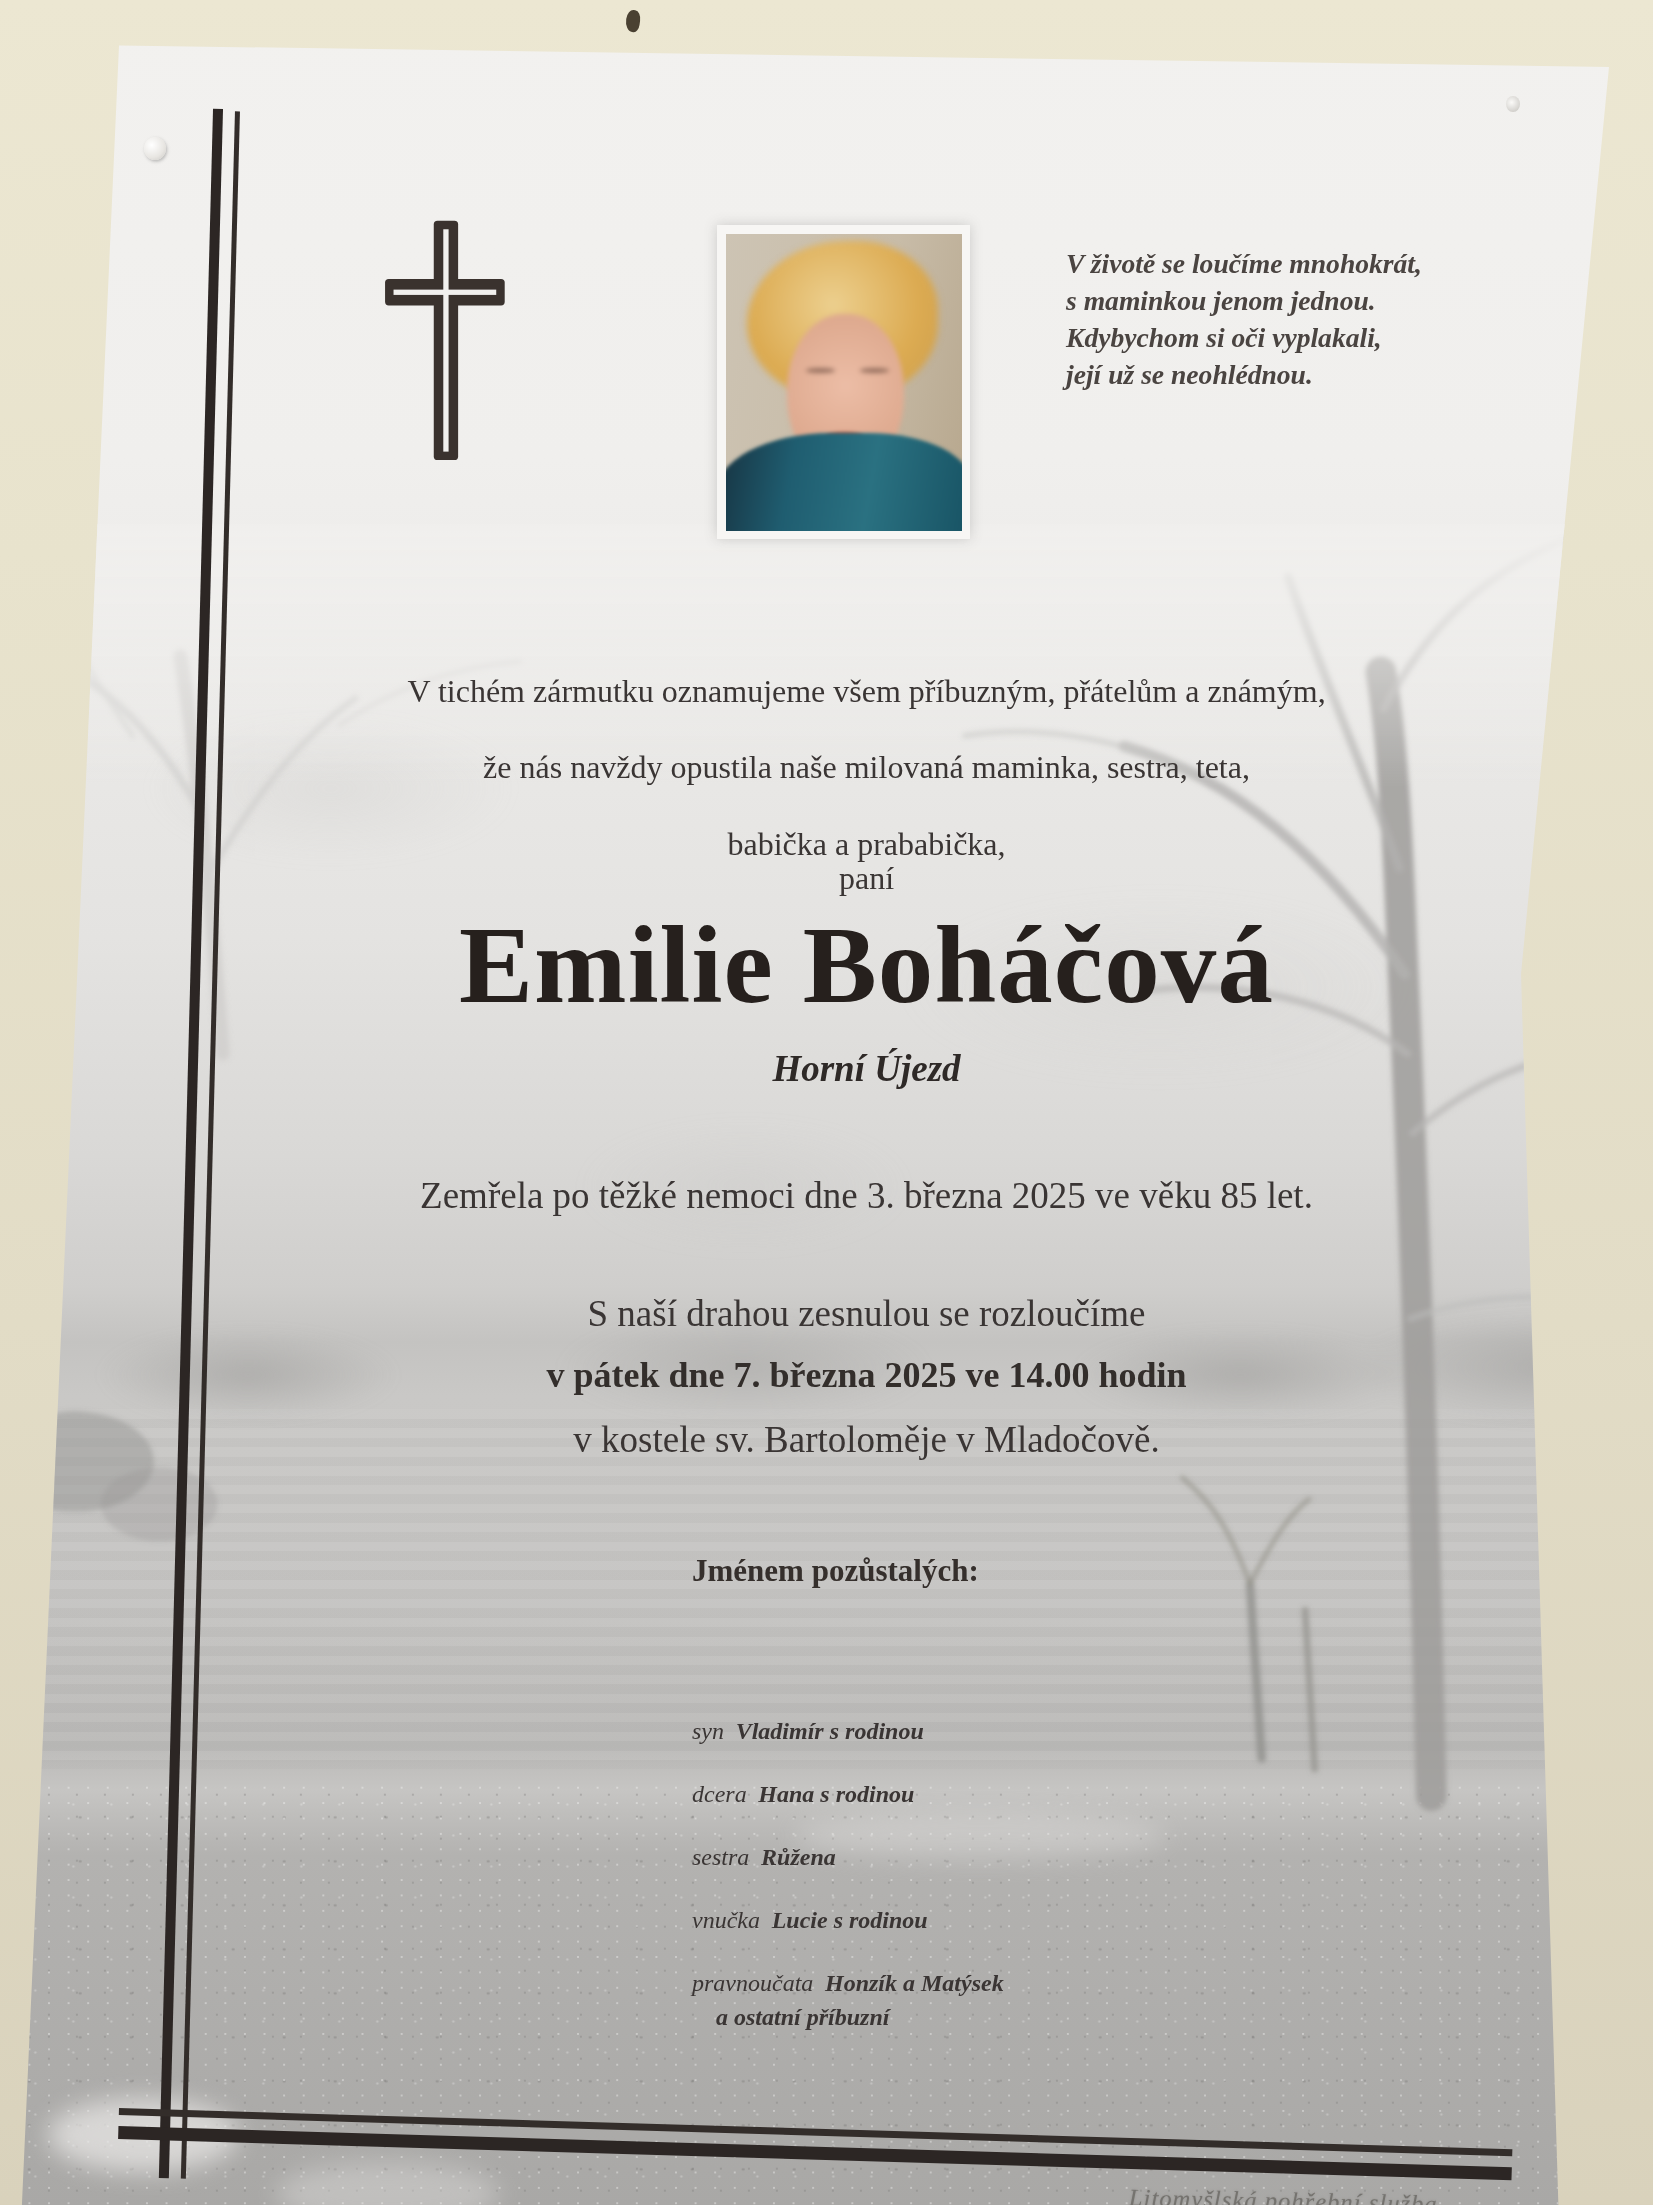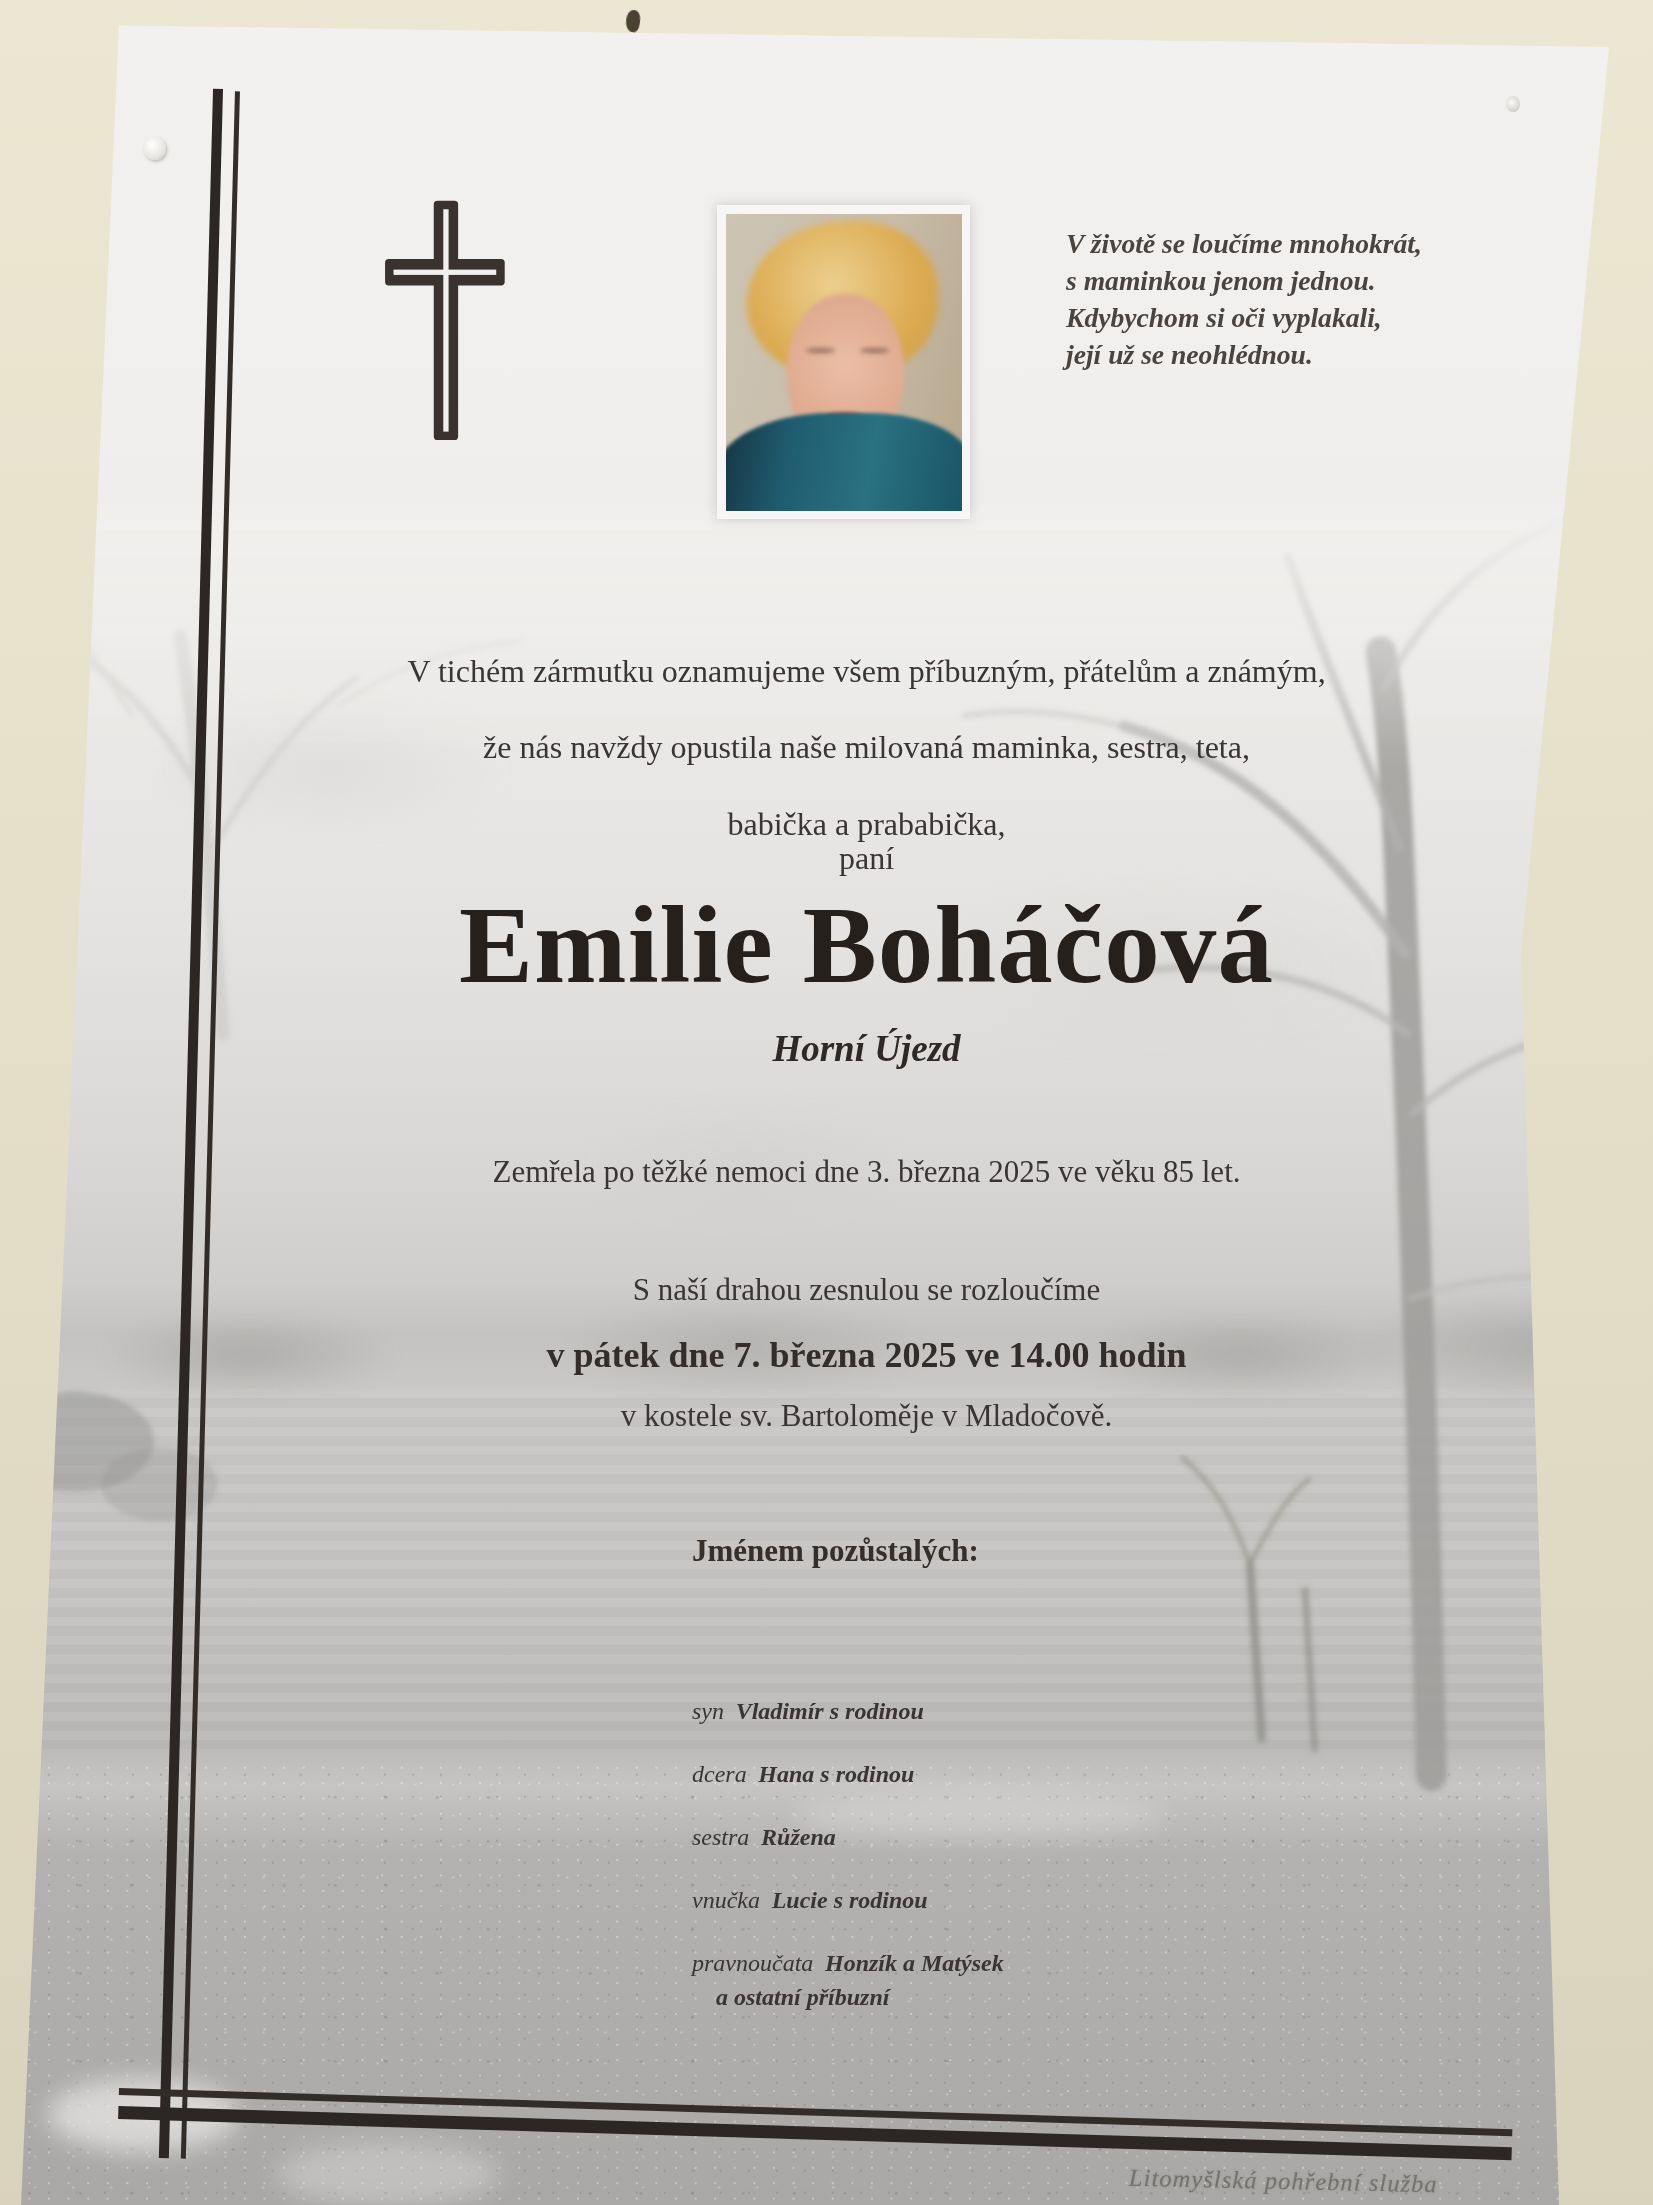--- a/index.html
+++ b/index.html
@@ -5,21 +5,21 @@
   html,body{margin:0;padding:0;width:1654px;height:2205px;overflow:hidden;
     font-family:"Liberation Serif","DejaVu Serif",serif;}
   .scene{position:absolute;inset:0;width:1654px;height:2205px;
     background:linear-gradient(180deg,#ece7d2 0%,#e8e3cd 25%,#e2dcc6 60%,#d9d2bc 100%);}
   .paper{position:absolute;inset:0;
     clip-path:polygon(119px 25.4px,1609px 47px,1521px 954px,1559px 2205px,21px 2205px);
     background:linear-gradient(180deg,
       #f2f1ef 0%,#f0efed 20%,#ebeae8 30%,#e4e3e1 42%,#d9d8d6 52%,
       #cfcecc 58%,#c4c3c1 60.5%,#c9c8c6 63%,#c5c4c2 72%,#bab9b7 79%,
       #c6c5c3 81%,#b3b2b0 84%,#a9a8a6 100%);
-    overflow:hidden;}
+    overflow:hidden;margin-top:20px;}
   .marble{position:absolute;left:0;right:0;top:530px;height:795px;opacity:.55;filter:blur(9.5px);
     background:
       radial-gradient(ellipse 265px 106px at 20% 30%,rgba(200,199,197,.5),transparent 70%),
       radial-gradient(ellipse 371px 138px at 70% 55%,rgba(205,204,202,.45),transparent 70%),
       radial-gradient(ellipse 239px 95px at 45% 80%,rgba(195,194,192,.4),transparent 70%);}
   .treeline{position:absolute;left:0;right:0;top:1272px;height:138px;filter:blur(7.4px);
     background:
       radial-gradient(ellipse 212px 64px at 15% 60%,rgba(140,139,137,.40),transparent 70%),
       radial-gradient(ellipse 265px 74px at 45% 55%,rgba(150,149,147,.35),transparent 70%),
       radial-gradient(ellipse 239px 64px at 75% 60%,rgba(140,139,137,.40),transparent 70%),
@@ -62,21 +62,21 @@
   .eye.l{left:80px}.eye.r{left:134px}
   .lips{position:absolute;left:99px;top:198px;width:39px;height:9px;border-radius:50%;
     background:#b8543e;filter:blur(1.6px);}
   .neck{position:absolute;left:90px;top:223px;width:58px;height:48px;background:#d8a287;filter:blur(3.2px);}
   .blouse{position:absolute;left:-10.6px;right:-10.6px;bottom:-5.3px;height:103px;
     border-radius:45% 40% 0 0/60% 50% 0 0;filter:blur(1.6px);
     background:linear-gradient(100deg,#16303e 0%,#1f5d70 30%,#2a7181 60%,#175263 100%);}
   .poem{position:absolute;left:1066px;top:225px;width:456px;
     font-size:27.6px;line-height:37px;font-weight:bold;font-style:italic;color:#4a4441;}
   .centerband{position:absolute;left:217px;width:1299px;text-align:center;color:#3a3534;}
-  .t60{font-size:32px;} .t58{font-size:31px;}
+  .t60{font-size:32px;} .t58{font-size:37px;}
   .name{font-size:111px;font-weight:bold;color:#26201d;letter-spacing:1.1px;line-height:122px;}
   .residence{font-size:37px;font-weight:bold;font-style:italic;color:#2e2927;}
   .funeral-main{font-size:36px;font-weight:bold;color:#332e2b;}
   .heading{position:absolute;left:692px;font-size:31px;font-weight:bold;color:#352f2c;}
   .slist{position:absolute;left:692px;top:1680px;font-size:24px;font-style:italic;
     color:#3a3534;line-height:63px;font-family:Liberation Serif, serif;}
   .slist b{font-weight:bold;}
   .srole{margin-right:11.7px;}
   .closing{position:absolute;left:716px;top:1984px;font-size:24px;font-weight:bold;
     font-style:italic;color:#3a3534;}

